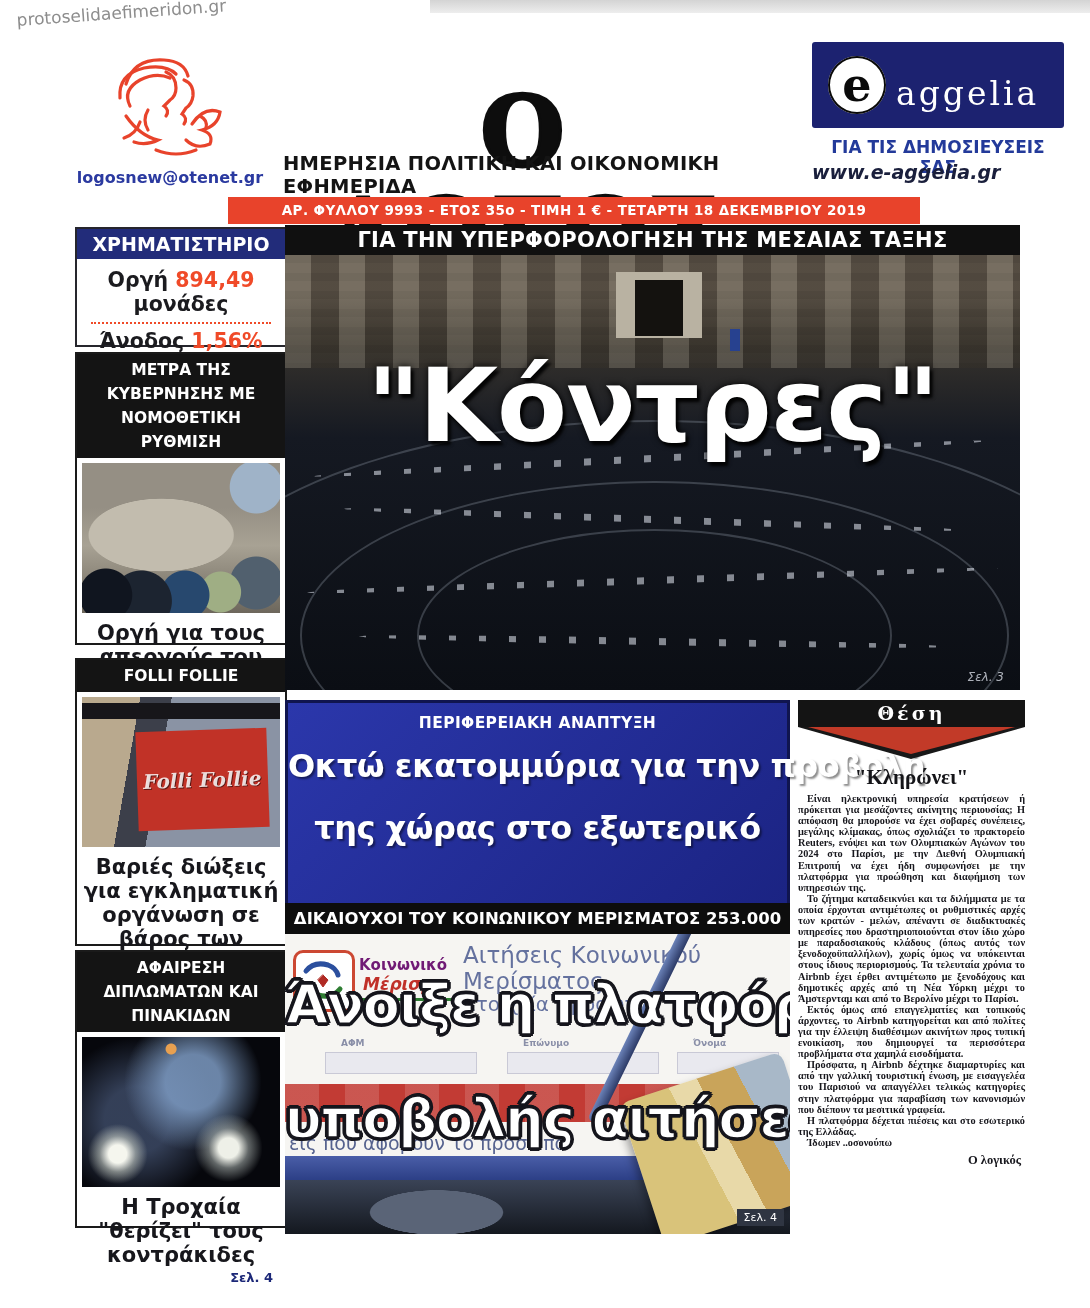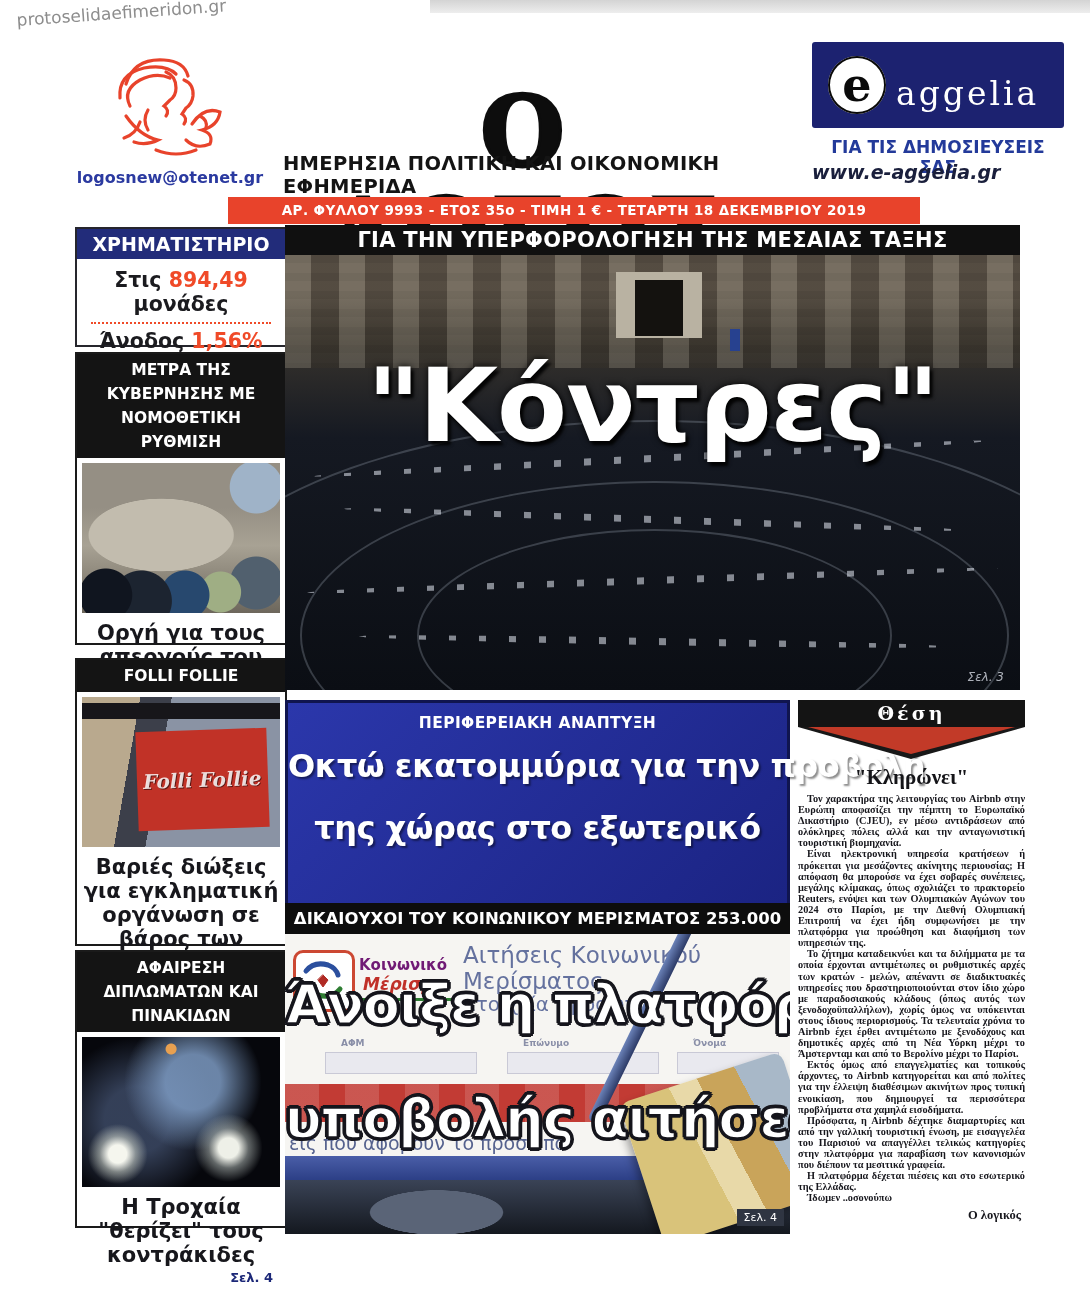--- a/index.html
+++ b/index.html
@@ -175,21 +175,21 @@
 
   <div class="abs eaggelia-box">
     <div class="e-circle">e</div>
     <div class="e-word">aggelia</div>
   </div>
   <div class="abs eaggelia-tagline">ΓΙΑ ΤΙΣ ΔΗΜΟΣΙΕΥΣΕΙΣ ΣΑΣ</div>
   <div class="abs eaggelia-url">www.e-aggelia.gr</div>
 
   <div class="abs stock-box">
     <div class="stock-head">ΧΡΗΜΑΤΙΣΤΗΡΙΟ</div>
-    <div class="stock-line"><span>Στις </span><span class="stock-val">894,49</span><span> μονάδες</span></div>
+    <div class="stock-line"><span>Οργή </span><span class="stock-val">894,49</span><span> μονάδες</span></div>
     <div class="stock-div"></div>
     <div class="stock-line" style="margin-top:5px;"><span>Άνοδος </span><span class="stock-val">1,56%</span></div>
   </div>
 
   <div class="abs side-box" style="top:352px;height:289px;">
     <div class="side-kicker">ΜΕΤΡΑ ΤΗΣ ΚΥΒΕΡΝΗΣΗΣ ΜΕ ΝΟΜΟΘΕΤΙΚΗ ΡΥΘΜΙΣΗ</div>
     <div class="side-photo photo-metro"></div>
     <div class="side-headline">Οργή για τους απεργούς του Μετρό από 1,5 εκατ. πολίτες</div>
     <div class="side-page">Σελ. 2</div>
   </div>
@@ -268,21 +268,20 @@
     <div class="pf-headline pf-h2">υποβολής αιτήσεων</div>
     <div class="pf-page">Σελ. 4</div>
   </div>
 
   <div class="abs op-ribbon">Θέση</div>
   <div class="abs op-tri-outer"></div>
   <div class="abs op-tri-inner"></div>
   <div class="abs op-title">"Κληρώνει"</div>
   <div class="abs op-body">
     <div>
-        <p>Τον χαρακτήρα της λειτουργίας του Airbnb στην Ευρώπη αποφασίζει την πέμπτη το Ευρωπαϊκό Δικαστήριο (CJEU), εν μέσω αντιδράσεων από ολόκληρες πόλεις αλλά και την ανταγωνιστική τουριστική βιομηχανία.</p>
         <p>Είναι ηλεκτρονική υπηρεσία κρατήσεων ή πρόκειται για μεσάζοντες ακίνητης περιουσίας; Η απόφαση θα μπορούσε να έχει σοβαρές συνέπειες, μεγάλης κλίμακας, όπως σχολιάζει το πρακτορείο Reuters, ενόψει και των Ολυμπιακών Αγώνων του 2024 στο Παρίσι, με την Διεθνή Ολυμπιακή Επιτροπή να έχει ήδη συμφωνήσει με την πλατφόρμα για προώθηση και διαφήμιση των υπηρεσιών της.</p>
         <p>Το ζήτημα καταδεικνύει και τα διλήμματα με τα οποία έρχονται αντιμέτωπες οι ρυθμιστικές αρχές των κρατών - μελών, απέναντι σε διαδικτυακές υπηρεσίες που δραστηριοποιούνται στον ίδιο χώρο με παραδοσιακούς κλάδους (όπως αυτός των ξενοδοχοϋπαλλήλων), χωρίς όμως να υπόκεινται στους ίδιους περιορισμούς. Τα τελευταία χρόνια το Airbnb έχει έρθει αντιμέτωπο με ξενοδόχους και δημοτικές αρχές από τη Νέα Υόρκη μέχρι το Άμστερνταμ και από το Βερολίνο μέχρι το Παρίσι.</p>
         <p>Εκτός όμως από επαγγελματίες και τοπικούς άρχοντες, το Airbnb κατηγορείται και από πολίτες για την έλλειψη διαθέσιμων ακινήτων προς τυπική ενοικίαση, που δημιουργεί τα περισσότερα προβλήματα στα χαμηλά εισοδήματα.</p>
         <p>Πρόσφατα, η Airbnb δέχτηκε διαμαρτυρίες και από την γαλλική τουριστική ένωση, με εισαγγελέα του Παρισιού να απαγγέλλει τελικώς κατηγορίες στην πλατφόρμα για παραβίαση των κανονισμών που διέπουν τα μεσιτικά γραφεία.</p>
         <p>Η πλατφόρμα δέχεται πιέσεις και στο εσωτερικό της Ελλάδας.</p>
         <p>Ίδωμεν ..οσονούπω</p>
       </div>
     <div class="op-sign">Ο λογικός</div>
   </div>
 

